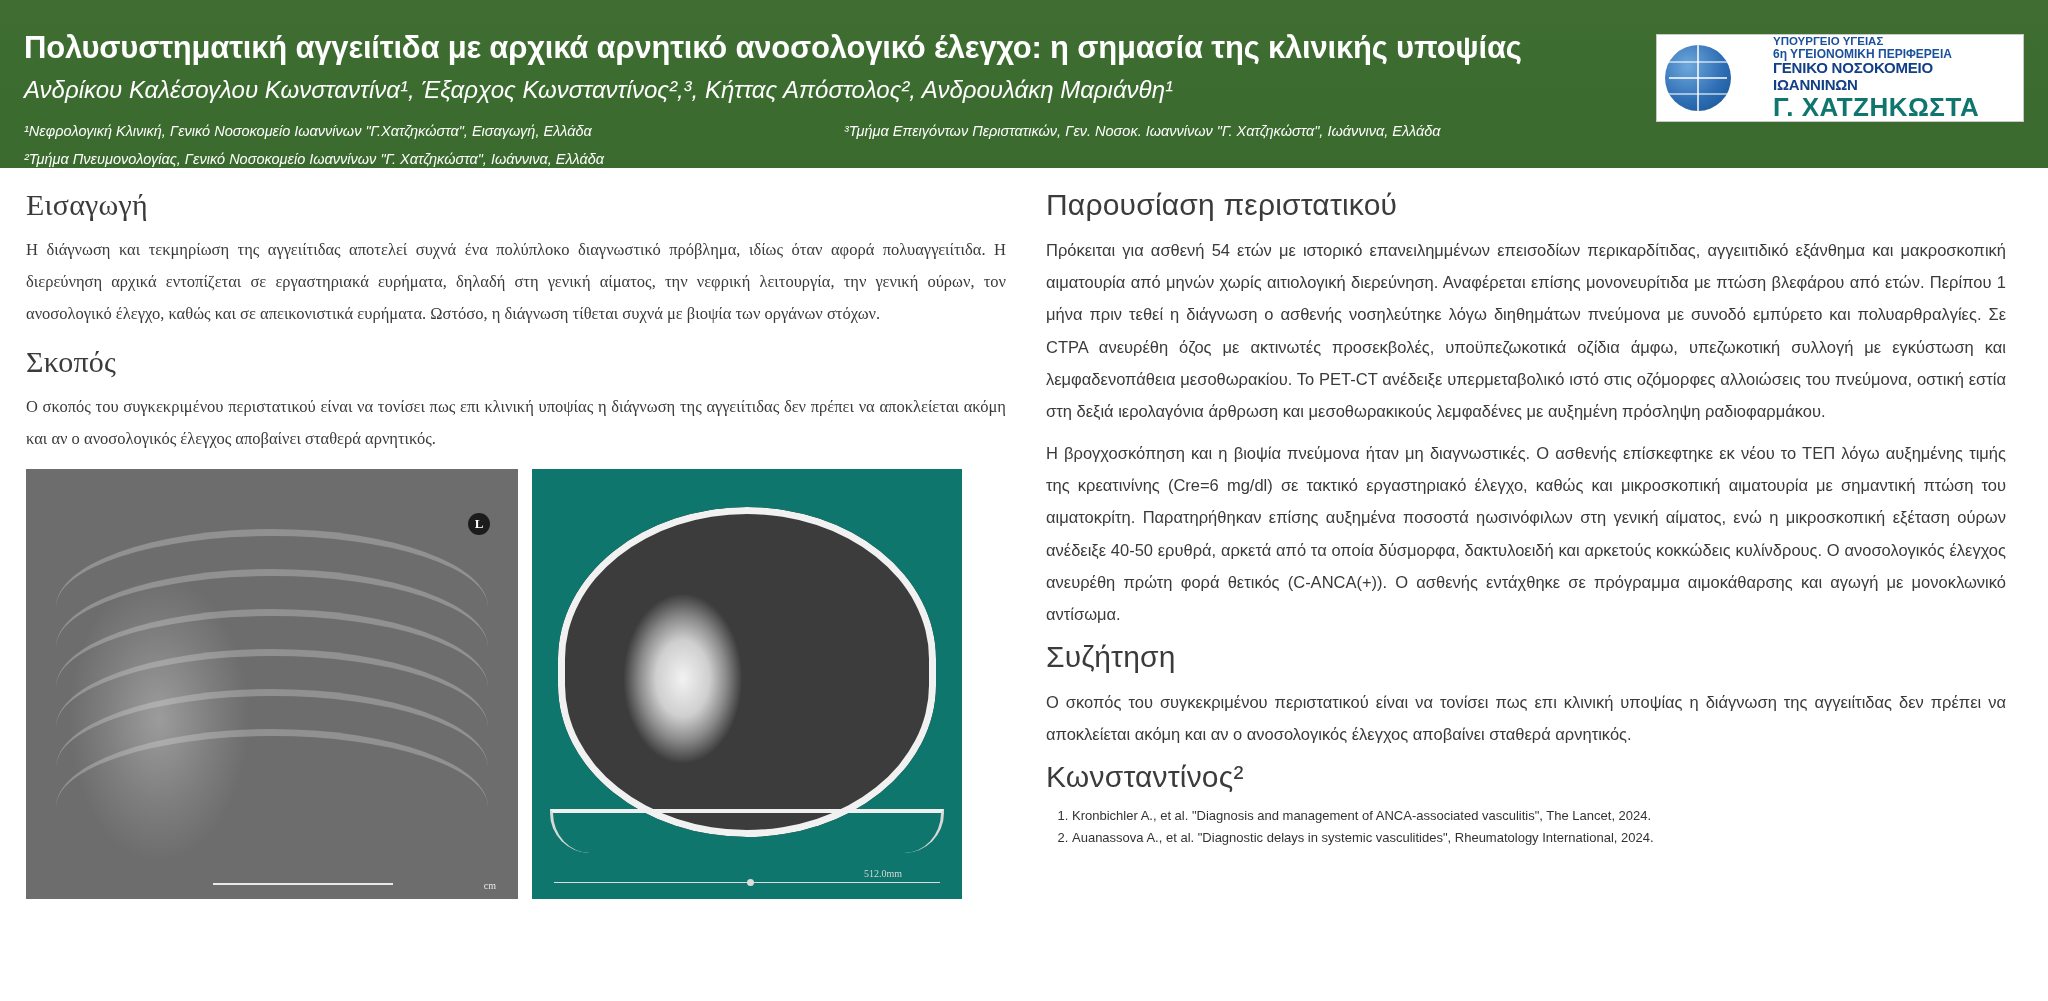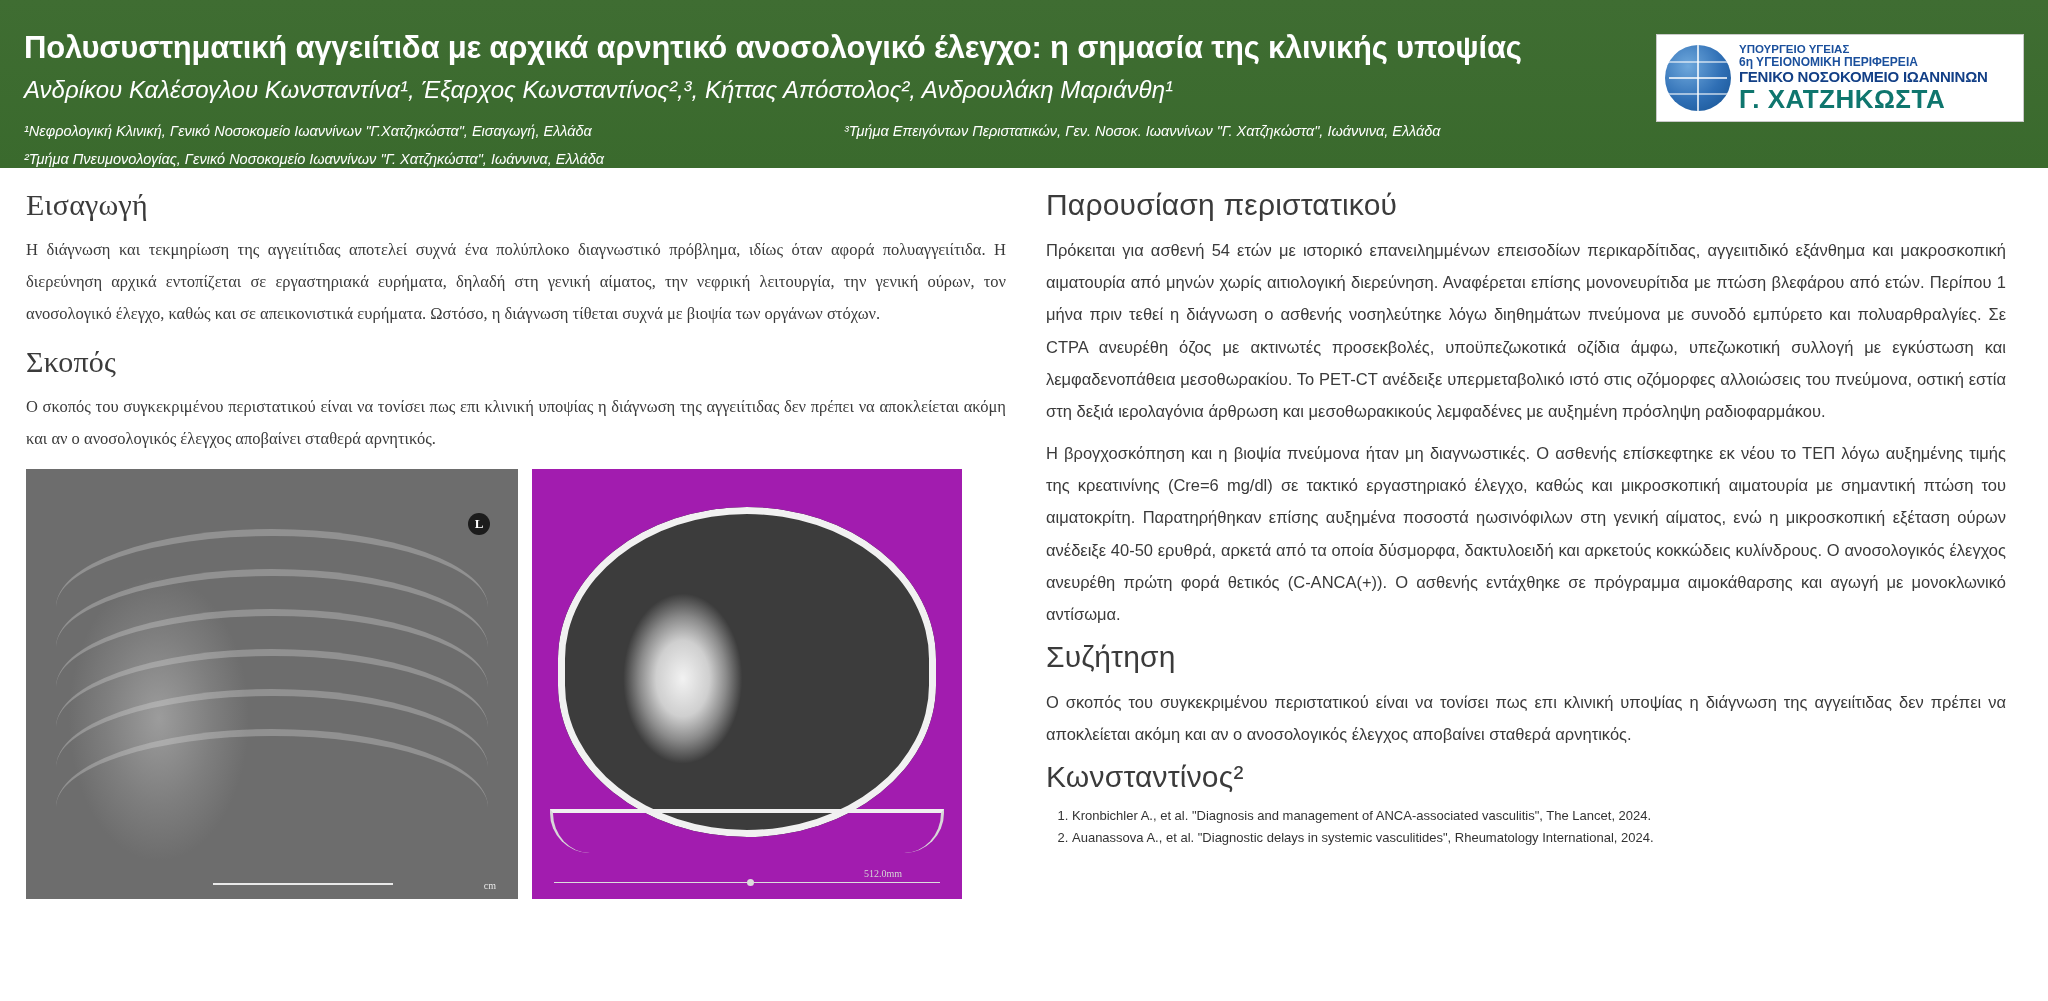--- a/index.html
+++ b/index.html
@@ -60,20 +60,21 @@
     right: 24px;
     top: 34px;
     width: 368px;
     height: 88px;
     background: #ffffff;
     border: 1px solid #c9c9c9;
     display: flex;
     align-items: center;
     padding: 4px 8px;
     box-sizing: border-box;
+    gap: 34px;
   }
   .logo-globe {
     width: 66px;
     height: 66px;
     border-radius: 50%;
     background: radial-gradient(circle at 35% 32%, #6fa8dc 0%, #2f6fb5 55%, #14508f 100%);
     position: relative;
     flex: 0 0 auto;
     margin-right: 8px;
     overflow: hidden;
@@ -178,21 +179,21 @@
     position: absolute;
     right: 22px; bottom: 8px;
     color: #e8e8e8;
     font-size: 10px;
     margin-top: 24px;
   }
 
   .fig-ct {
     width: 430px;
     height: 430px;
-    background: #a21caf;
+    background: #0f766e;
   }
   .ct-body {
     position: absolute;
     left: 26px; top: 38px;
     width: 378px; height: 330px;
     border-radius: 50% / 46%;
     background:
       radial-gradient(ellipse 70px 100px at 33% 52%, #f2f2f2 0%, #cfcfcf 38%, #8a8a8a 62%, #3c3c3c 85%),
       radial-gradient(ellipse 76px 104px at 68% 52%, #e2e2e2 0%, #b4b4b4 38%, #6f6f6f 66%, #343434 88%),
       radial-gradient(ellipse 60px 72px at 50% 44%, #f6f6f6 0%, #ededed 55%, #cdcdcd 80%),

